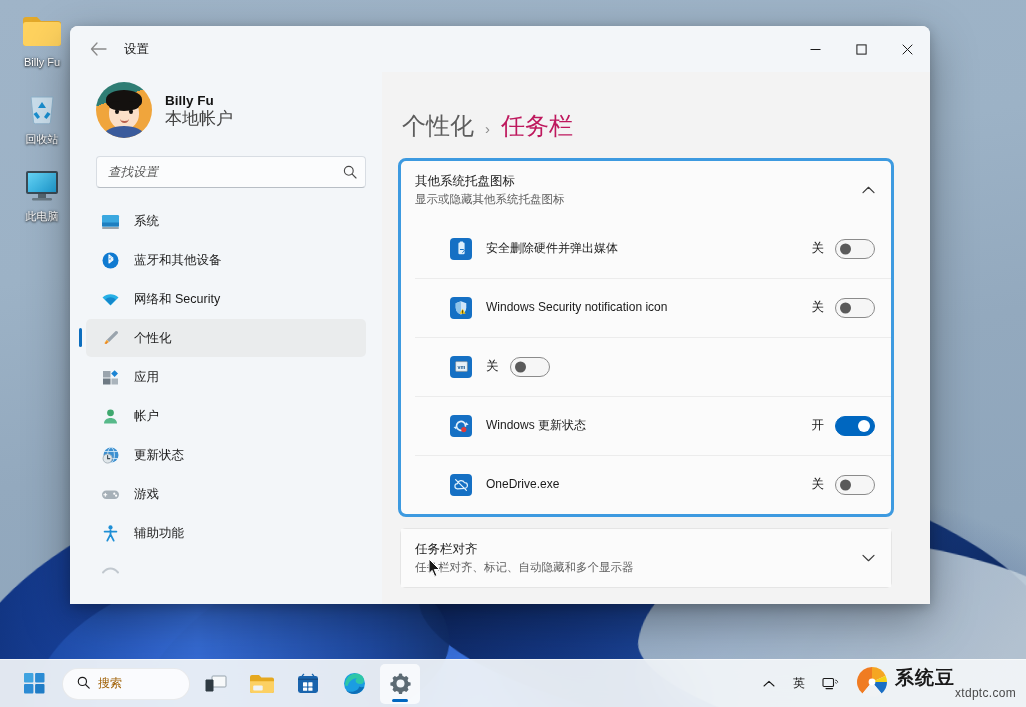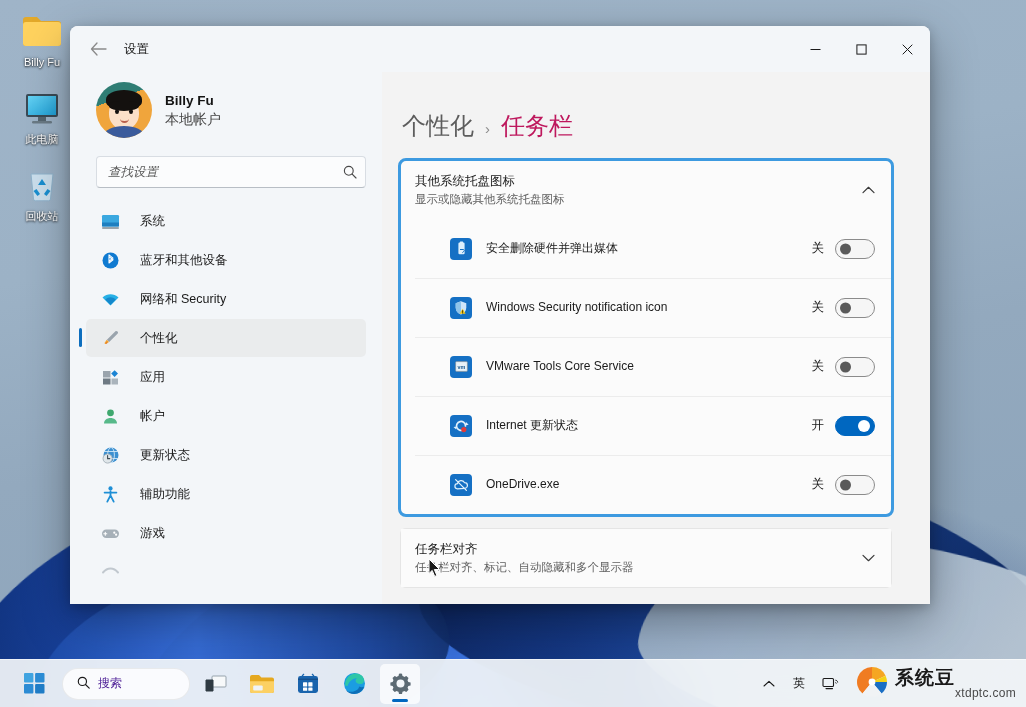--- a/index.html
+++ b/index.html
@@ -120,38 +120,38 @@
   #avatar .eye.l { left: 19px; } #avatar .eye.r { left: 33px; }
   #avatar .mouth {
     position: absolute; left: 24px; top: 36px; width: 9px; height: 5px;
     border-bottom: 2px solid #b9604c; border-radius: 0 0 9px 9px;
   }
   #avatar .body {
     position: absolute; left: 8px; bottom: -6px; width: 40px; height: 18px;
     background: #3a5b9c; border-radius: 50% 50% 0 0;
   }
   #account-text .name { font-size: 13.5px; font-weight: 700; color: #141414; line-height: 18px; }
-  #account-text .sub { font-size: 14px; color: #444; line-height: 17px; margin-top: 1px; }
+  #account-text .sub { font-size: 17px; color: #444; line-height: 17px; margin-top: 1px; font-family: Liberation Mono, monospace; }
 
   #search-box {
     height: 32px; margin: 4px 0 14px 10px; background: #fbfcfd;
     border: 1px solid #d8dde3; border-bottom-color: #b8bec5; border-radius: 4px;
     display: flex; align-items: center; padding: 0 8px 0 11px; cursor: text;
   }
   #search-input {
     flex: 1; border: none; outline: none; background: transparent;
     font-family: inherit; font-size: 12.5px; color: #1a1a1a; font-style: italic;
   }
   #search-input::placeholder { color: #5a5a5a; }
   #search-icon-wrap { color: #4a4a4a; display: flex; align-items: center; }
 
   #nav-list { display: flex; flex-direction: column; gap: 1px; }
   .nav-item {
     height: 38px; border-radius: 5px; display: flex; align-items: center;
-    padding-left: 14px; gap: 20px; cursor: pointer; position: relative; text-align: right;
+    padding-left: 14px; gap: 14px; cursor: pointer; position: relative; text-align: right;
   }
   .nav-item.selected { background: #eaeced; }
   .nav-item.selected:before {
     content: ""; position: absolute; left: -7px; top: 9px;
     width: 3px; height: 19px; background: #0d6ebe; border-radius: 2px;
   }
   .nav-item .ico { width: 20px; height: 20px; flex: 0 0 20px; display: flex; align-items: center; justify-content: center; }
   .nav-item .lbl { font-size: 12.5px; color: #1a1a1a; }
   .nav-item.partial { opacity: .55; }
 
@@ -236,21 +236,21 @@
   .tb-btn.active { background: rgba(255,255,255,.75); }
   .tb-btn.active:after {
     content: ""; position: absolute; bottom: 2px; left: 50%; transform: translateX(-50%);
     width: 16px; height: 3px; border-radius: 2px; background: #0067c0;
   }
   #tb-search {
     height: 32px; min-width: 128px; border-radius: 16px; background: rgba(255,255,255,.82);
     border: 1px solid rgba(0,0,0,.07); display: flex; align-items: center;
     gap: 8px; padding: 0 18px 0 14px; cursor: pointer; margin-left: 2px;
   }
-  #tb-search .txt { font-size: 12px; color: #4c1d95; }
+  #tb-search .txt { font-size: 12px; color: #a16207; }
   #tb-right { margin-left: auto; display: flex; align-items: center; gap: 4px; padding-right: 10px; }
   .tray-btn {
     height: 34px; min-width: 26px; padding: 0 6px; border-radius: 5px;
     display: flex; align-items: center; justify-content: center;
     font-size: 12px; color: #1a1a1a; cursor: pointer;
   }
   #watermark {
     display: flex; align-items: center; gap: 6px; padding-left: 6px;
     cursor: default; user-select: none;
   }
@@ -274,53 +274,53 @@
 
   <div id="desktop-icons">
     <div class="desk-icon">
       <div class="glyph">
         <svg width="42" height="34" viewBox="0 0 42 34">
           <path d="M2 6a3 3 0 013-3h11l4 4h17a3 3 0 013 3v19a3 3 0 01-3 3H5a3 3 0 01-3-3z" fill="#e3a92a"></path>
           <path d="M2 11a3 3 0 013-3h32a3 3 0 013 3v18a3 3 0 01-3 3H5a3 3 0 01-3-3z" fill="#ffd25e"></path>
         </svg>
       </div>
       <div class="lbl">Billy Fu</div>
+    </div>
+    <div class="desk-icon">
+      <div class="glyph">
+        <svg width="38" height="36" viewBox="0 0 38 36">
+          <path d="M8 7h22l-2.5 25a2 2 0 01-2 1.8H12.5a2 2 0 01-2-1.8z" fill="#cfe3f0" opacity=".92"></path>
+          <path d="M8 7h22l-2.5 25a2 2 0 01-2 1.8H12.5a2 2 0 01-2-1.8z" fill="none" stroke="#8fb3cc" stroke-width="1"></path>
+          <g fill="#1a8fd0">
+            <path d="M19 12l4 6h-8z"></path>
+            <path d="M13.5 22l3.5 5-2.5 2-4-5z"></path>
+            <path d="M24.5 22l-3.5 5 2.5 2 4-5z"></path>
+          </g>
+        </svg>
+      </div>
+      <div class="lbl">回收站</div>
     </div>
     <div class="desk-icon">
       <div class="glyph">
         <svg width="42" height="36" viewBox="0 0 42 36">
           <rect x="5" y="4" width="32" height="23" rx="2" fill="#3a4a55"></rect>
           <rect x="7" y="6" width="28" height="19" fill="#2fb6e8"></rect>
           <rect x="7" y="6" width="28" height="19" fill="url(#g1)"></rect>
           <defs>
               <linearGradient id="g1" x1="0" y1="0" x2="1" y2="1">
             <stop offset="0" stop-color="#66d4f5"></stop>
                 <stop offset="1" stop-color="#1f9fd6"></stop>
           </linearGradient>
             </defs>
           <rect x="17" y="27" width="8" height="4" fill="#55656f"></rect>
           <rect x="11" y="31" width="20" height="2.5" rx="1.2" fill="#6a7a85"></rect>
         </svg>
       </div>
       <div class="lbl">此电脑</div>
     </div>
-    <div class="desk-icon">
-      <div class="glyph">
-        <svg width="38" height="36" viewBox="0 0 38 36">
-          <path d="M8 7h22l-2.5 25a2 2 0 01-2 1.8H12.5a2 2 0 01-2-1.8z" fill="#cfe3f0" opacity=".92"></path>
-          <path d="M8 7h22l-2.5 25a2 2 0 01-2 1.8H12.5a2 2 0 01-2-1.8z" fill="none" stroke="#8fb3cc" stroke-width="1"></path>
-          <g fill="#1a8fd0">
-            <path d="M19 12l4 6h-8z"></path>
-            <path d="M13.5 22l3.5 5-2.5 2-4-5z"></path>
-            <path d="M24.5 22l-3.5 5 2.5 2 4-5z"></path>
-          </g>
-        </svg>
-      </div>
-      <div class="lbl">回收站</div>
-    </div>
   </div>
 
   <div id="settings-window">
     <div id="titlebar">
       <div id="back-button">
         <svg width="17" height="14" viewBox="0 0 17 14">
           <path d="M7 1L1.5 7 7 13M1.8 7H16" fill="none" stroke="currentColor" stroke-width="1.3" stroke-linecap="round" stroke-linejoin="round"></path>
         </svg>
       </div>
       <div id="window-title">设置</div>
@@ -438,36 +438,36 @@
                 <ellipse cx="10" cy="9" rx="3.4" ry="7.5" fill="none" stroke="#cfe6f7" stroke-width=".9"></ellipse>
                 <circle cx="6.6" cy="12.5" r="4.6" fill="#dfe6ea" stroke="#9aa7b0" stroke-width=".8"></circle>
                 <path d="M6.6 9.6v3h2.2" fill="none" stroke="#3d4c55" stroke-width="1.1" stroke-linecap="round"></path>
               </svg>
             </span>
             <span class="lbl">更新状态</span>
           </div>
           <div class="nav-item">
             <span class="ico">
               <svg width="19" height="19" viewBox="0 0 19 19">
-                <circle cx="9.5" cy="3.4" r="2.1" fill="#1e8fd6"></circle>
-                <path d="M9.5 6.2v4.2M3.6 7.6h11.8M9.5 10.4L6.3 16.6M9.5 10.4l3.2 6.2" stroke="#1e8fd6" stroke-width="1.8" stroke-linecap="round" fill="none"></path>
-              </svg>
-            </span>
-            <span class="lbl">辅助功能</span>
-          </div>
-          <div class="nav-item">
-            <span class="ico">
-              <svg width="19" height="19" viewBox="0 0 19 19">
                 <rect x="1" y="5.5" width="17" height="8.5" rx="4.2" fill="#a6b0b8"></rect>
                 <path d="M4.3 8.2v3M2.8 9.7h3" stroke="#fff" stroke-width="1.1" stroke-linecap="round"></path>
                 <circle cx="13.3" cy="8.7" r="1.1" fill="#fff"></circle>
                 <circle cx="15.1" cy="10.7" r="1.1" fill="#fff"></circle>
               </svg>
             </span>
             <span class="lbl">游戏</span>
+          </div>
+          <div class="nav-item">
+            <span class="ico">
+              <svg width="19" height="19" viewBox="0 0 19 19">
+                <circle cx="9.5" cy="3.4" r="2.1" fill="#1e8fd6"></circle>
+                <path d="M9.5 6.2v4.2M3.6 7.6h11.8M9.5 10.4L6.3 16.6M9.5 10.4l3.2 6.2" stroke="#1e8fd6" stroke-width="1.8" stroke-linecap="round" fill="none"></path>
+              </svg>
+            </span>
+            <span class="lbl">辅助功能</span>
           </div>
           <div class="nav-item partial">
             <span class="ico">
               <svg width="19" height="19" viewBox="0 0 19 19">
                 <path d="M2 9.5C4.2 6.8 6.7 5.5 9.5 5.5s5.3 1.3 7.5 4" fill="none" stroke="#9aa4ad" stroke-width="2" stroke-linecap="round"></path>
               </svg>
             </span>
             <span class="lbl"></span>
           </div>
         </div>
@@ -526,37 +526,36 @@
                 </span>
             </div>
 
             <div class="tray-row">
               <span class="app-ico">
                 <svg width="15" height="15" viewBox="0 0 15 15">
                   <rect x="1.6" y="2.6" width="11.8" height="9.8" rx="1" fill="#e9f2f8" stroke="#7a8b98" stroke-width=".7"></rect>
                   <text x="7.5" y="9.6" font-family="Liberation Sans, sans-serif" font-size="5.4" font-weight="700" fill="#17568f" text-anchor="middle">vm</text>
                 </svg>
               </span>
-              <span class="app-name">VMware Tools Core Service</span>
               <span class="state">关</span>
               <span class="toggle">
                   <span class="knob"></span>
                 </span>
             </div>
 
             <div class="tray-row">
               <span class="app-ico">
                 <svg width="16" height="16" viewBox="0 0 16 16">
                   <path d="M12.5 8a4.5 4.5 0 10-1.6 3.4" fill="none" stroke="#dff0fc" stroke-width="1.7" stroke-linecap="round"></path>
                   <path d="M12.9 4.1l-.3 3.2 3.1-.6z" fill="#dff0fc"></path>
                   <path d="M3.2 11.6l.4-3.2-3.1.7z" fill="#dff0fc"></path>
                   <circle cx="10.8" cy="11.6" r="2.6" fill="#e03a3a"></circle>
                 </svg>
               </span>
-              <span class="app-name">Internet 更新状态</span>
+              <span class="app-name">Windows 更新状态</span>
               <span class="state">开</span>
               <span class="toggle on">
                   <span class="knob"></span>
                 </span>
             </div>
 
             <div class="tray-row">
               <span class="app-ico">
                 <svg width="16" height="16" viewBox="0 0 16 16">
                   <path d="M4.4 11.8a2.6 2.6 0 01.2-5.2 3.6 3.6 0 016.8-1 2.9 2.9 0 01.3 5.8z" fill="none" stroke="#dff0fc" stroke-width="1.2" stroke-linejoin="round"></path>

